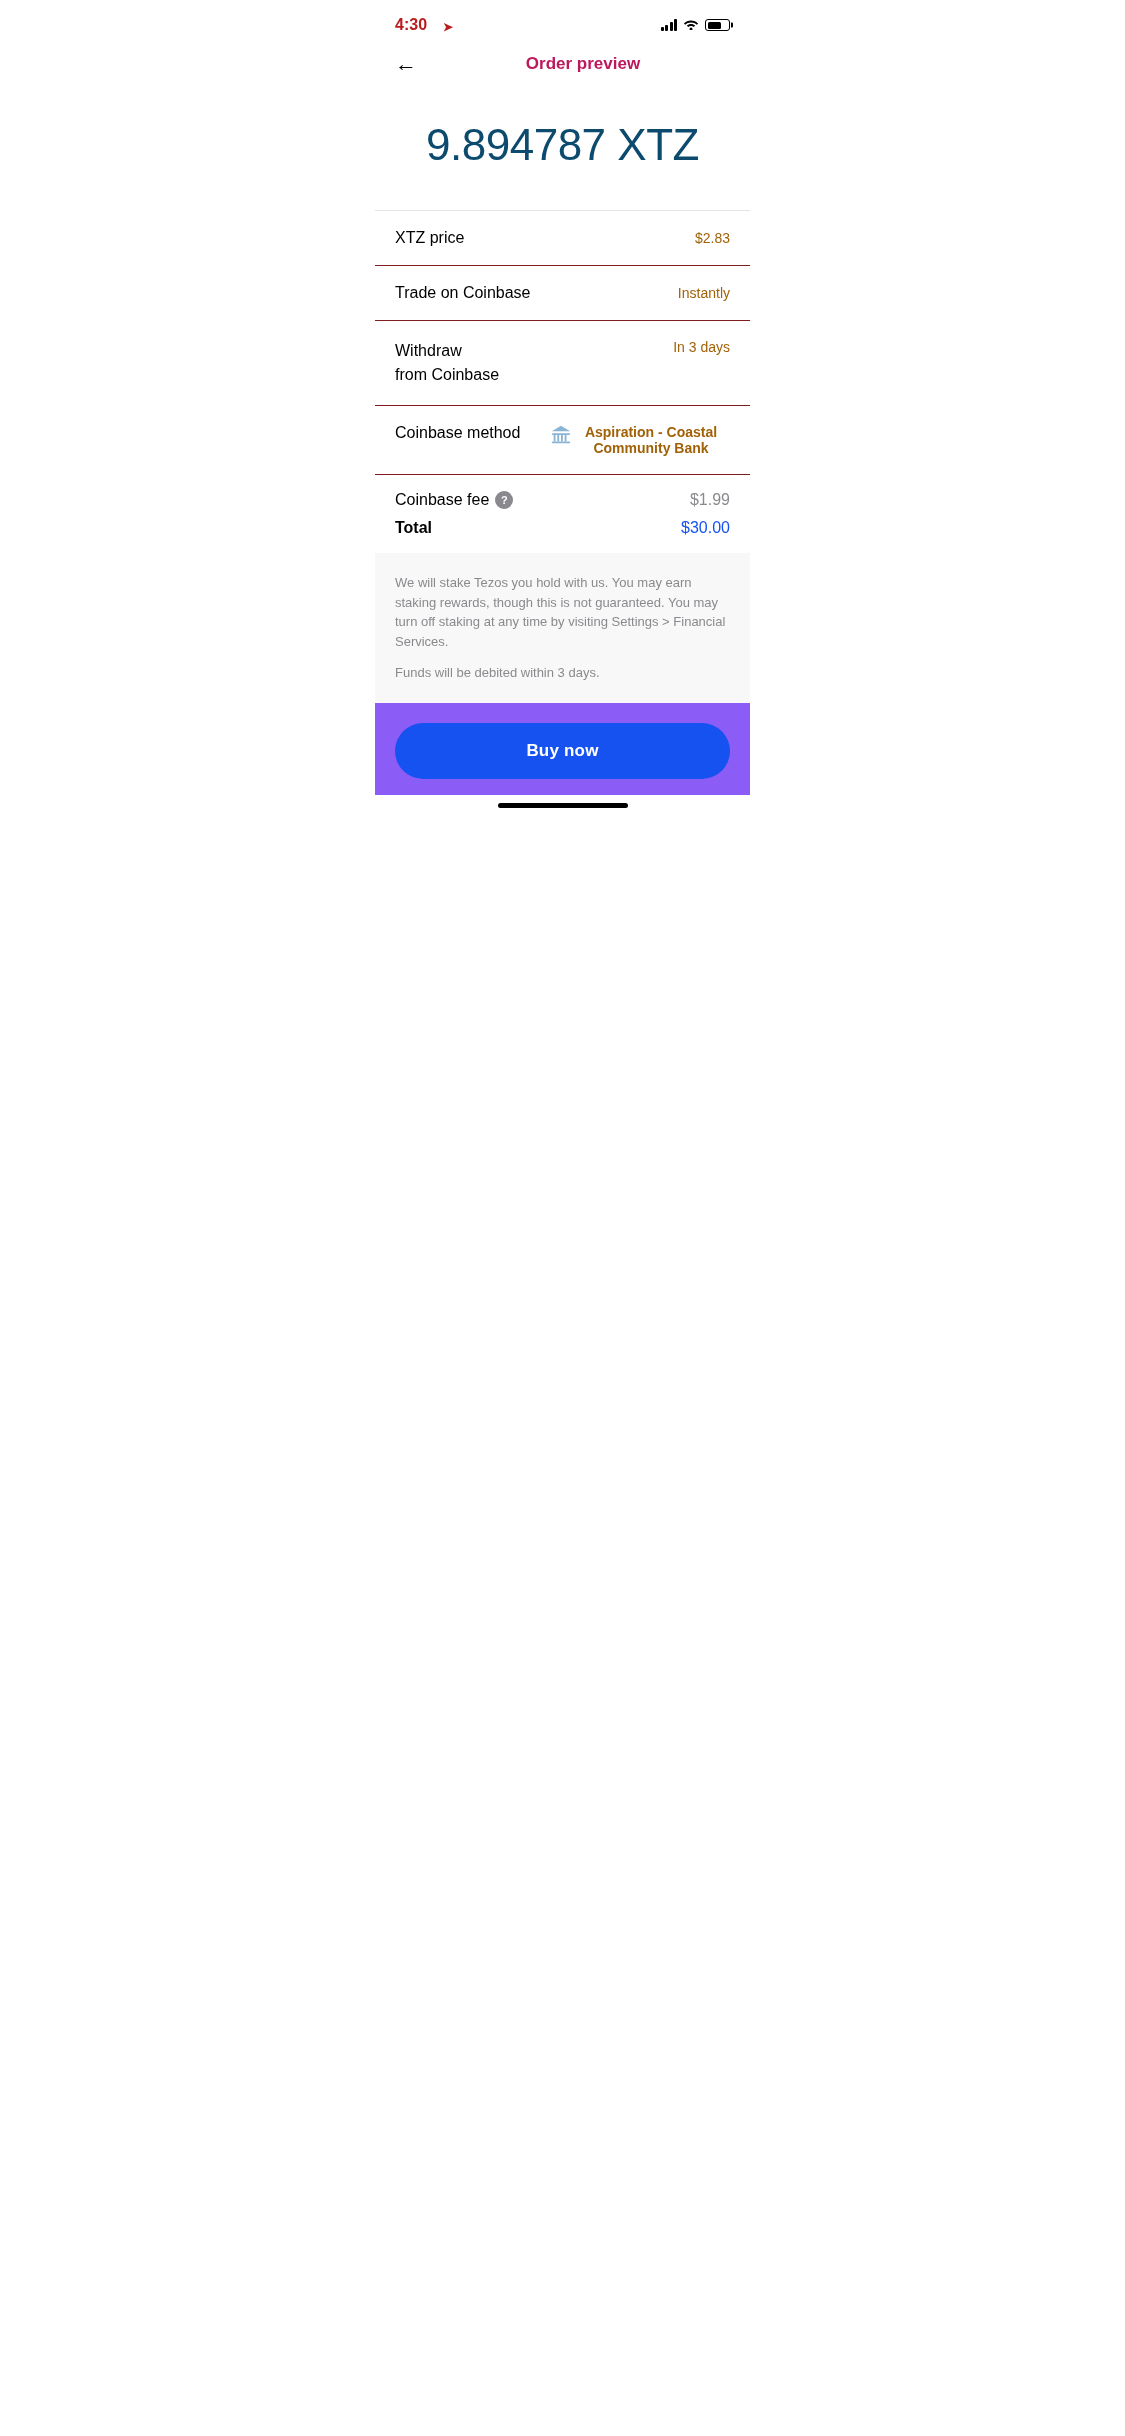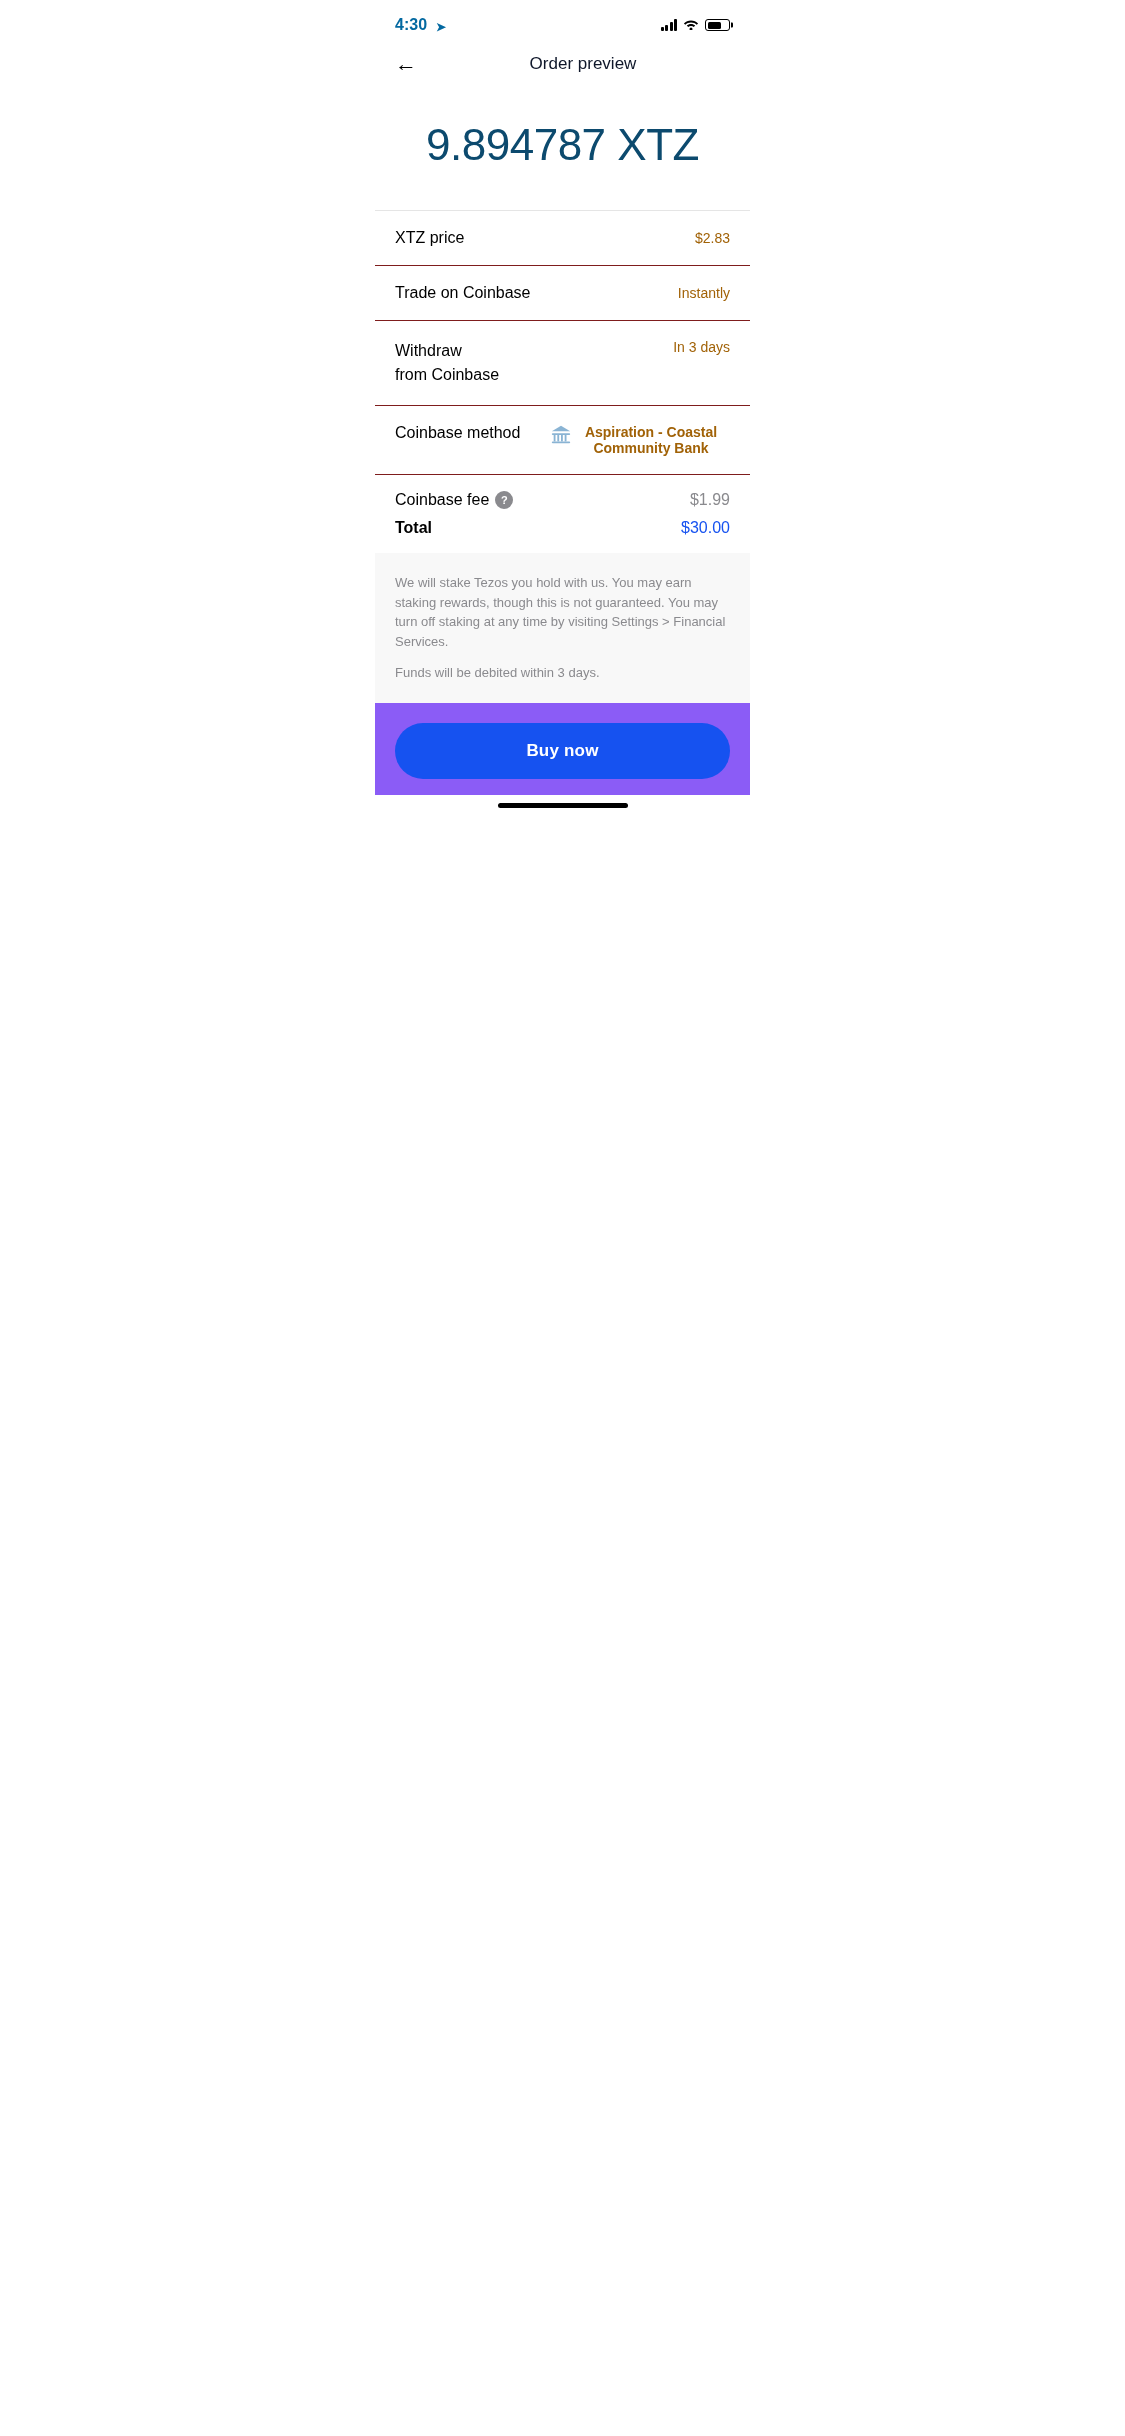--- a/index.html
+++ b/index.html
@@ -24,24 +24,24 @@
       display: flex;
       justify-content: space-between;
       align-items: center;
       padding: 14px 20px 8px;
       height: 44px;
     }
 
     .status-time {
       font-size: 16px;
       font-weight: 600;
-      color: #0369a1;
+      color: #b91c1c;
       display: flex;
       align-items: flex-end;
-      gap: 9px;
+      gap: 16px;
     }
 
     .status-time .location-icon {
       font-size: 12px;
     }
 
     .status-icons {
       display: flex;
       align-items: center;
       gap: 6px;
@@ -115,22 +115,22 @@
       font-size: 22px;
       color: #000;
       cursor: pointer;
       background: none;
       border: none;
       line-height: 1;
     }
 
     .header-title {
       font-size: 17px;
-      font-weight: 400;
-      color: #0f172a;
+      font-weight: 700;
+      color: #be185d;
       margin-left: 41px;
     }
 
     
     .amount-section {
       text-align: center;
       padding: 30px 20px 40px;
     }
 
     .amount-value {

